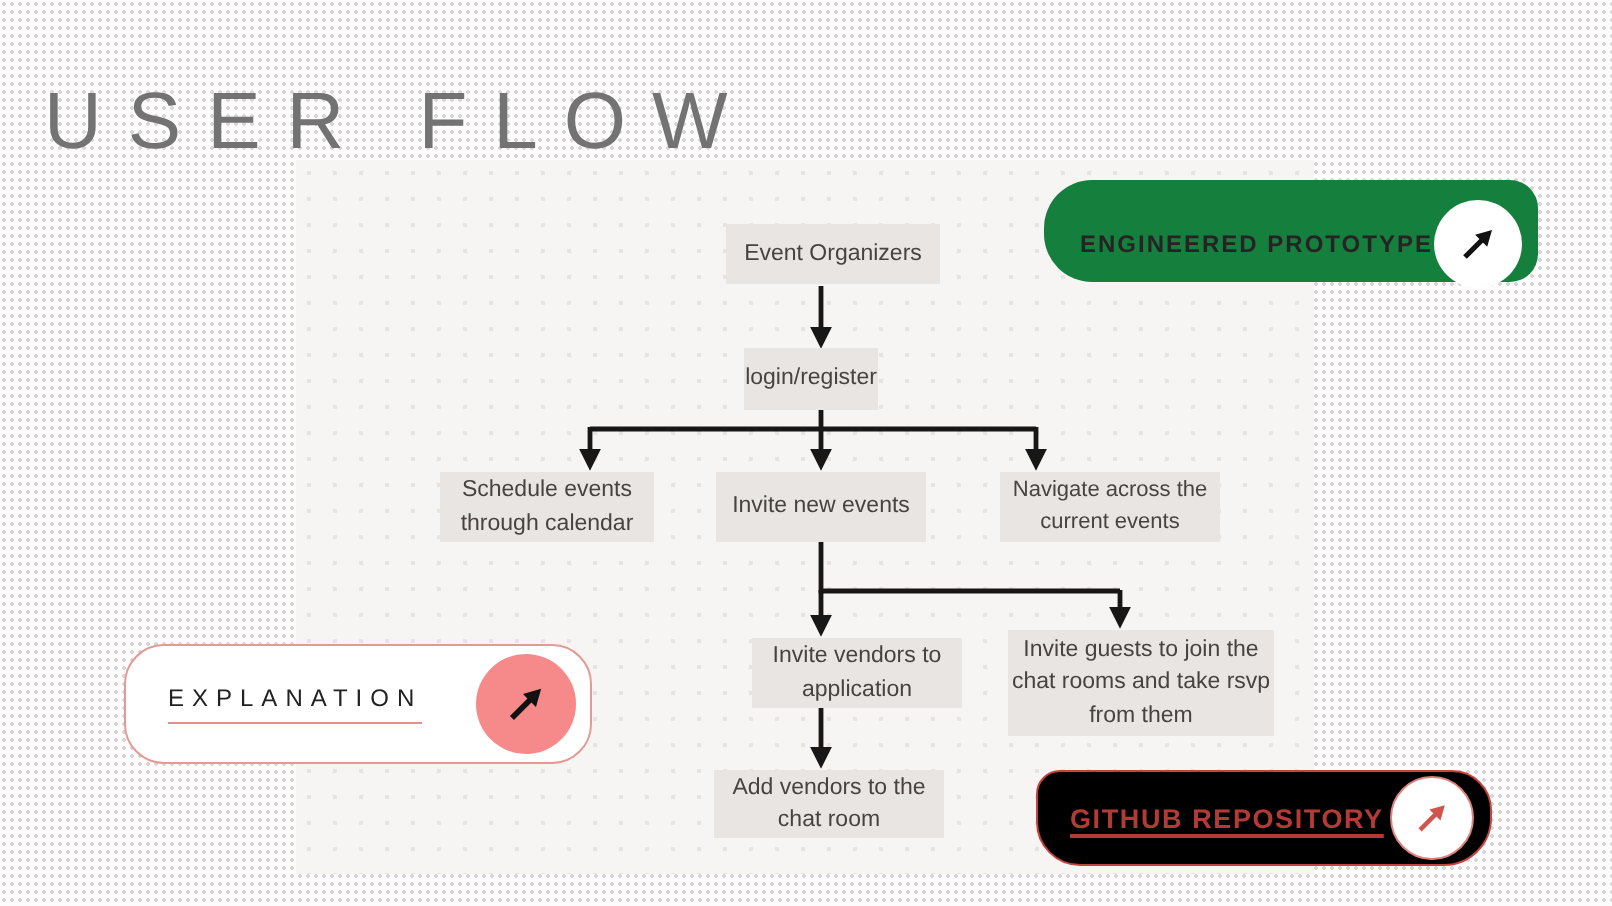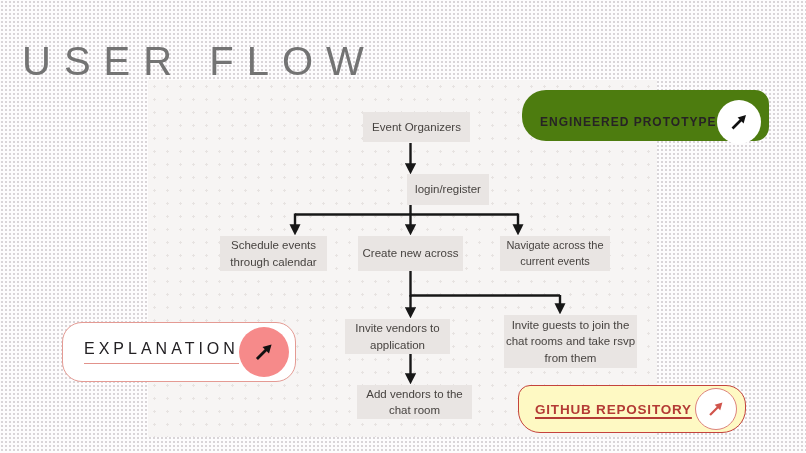--- a/index.html
+++ b/index.html
@@ -23,51 +23,51 @@
     white-space:nowrap;z-index:2;
   }
   svg.flow-arrows{position:absolute;left:0;top:0;z-index:1;pointer-events:none;}
   .node{
     position:absolute;z-index:1;background:#e9e5e3;color:#474340;
     font-size:11.5px;line-height:1.4;text-align:center;
     display:flex;align-items:center;justify-content:center;
     padding:2px 0;box-sizing:border-box;
   }
   #n-event{left:363px;top:112px;width:107px;height:30px;}
-  #n-login{left:372px;top:174px;width:82px;height:31px;margin-left:35px;}
+  #n-login{left:372px;top:174px;width:67px;height:31px;}
   #n-schedule{left:220px;top:236px;width:107px;height:35px;}
   #n-create{left:358px;top:236px;width:105px;height:35px;}
   #n-navigate{left:500px;top:236px;width:110px;height:35px;font-size:11px;}
-  #n-invite-vendors{left:345px;top:319px;width:105px;height:35px;}
+  #n-invite-vendors{left:376px;top:319px;width:105px;height:35px;}
   #n-invite-guests{left:504px;top:315px;width:133px;height:53px;}
   #n-add-vendors{left:357px;top:385px;width:115px;height:34px;}
   .cta{position:absolute;z-index:3;display:flex;align-items:center;box-sizing:border-box;cursor:pointer;}
   .circle{border-radius:50%;display:flex;align-items:center;justify-content:center;flex:0 0 auto;}
   .btn-prototype{
     left:522px;top:90px;width:247px;height:51px;
-    background:#4d7c0f;border-radius:24px 14px 14px 24px;
+    background:#15803d;border-radius:24px 14px 14px 24px;
     padding:13px 8px 0 18px;justify-content:space-between;
   }
   .btn-prototype .label{
     color:#272325;font-size:12px;font-weight:600;letter-spacing:1px;white-space:nowrap;
   }
   .btn-prototype .circle{width:44px;height:44px;background:#ffffff;}
   .btn-explanation{
     left:62px;top:322px;width:234px;height:60px;
     background:#ffffff;border:1.6px solid #e49a93;border-radius:20px;
     padding:0 7px 0 21px;justify-content:space-between;
   }
   .btn-explanation .label{
-    color:#232124;font-size:16px;font-weight:500;letter-spacing:4px;white-space:nowrap;
+    color:#232124;font-size:12px;font-weight:500;letter-spacing:4px;white-space:nowrap;
     border-bottom:1.6px solid #e2928b;padding-bottom:5px;
   }
   .btn-explanation .circle{width:50px;height:50px;background:#f68a8a;}
   .btn-github{
     left:518px;top:385px;width:228px;height:48px;
-    background:#fef9c3;border:1.6px solid #c4433c;border-radius:12px 20px 24px 22px;
+    background:#000000;border:1.6px solid #c4433c;border-radius:12px 20px 24px 22px;
     padding:0 8px 0 16px;justify-content:space-between;
   }
   .btn-github .label{
     color:#b43b35;font-size:13.5px;font-weight:700;letter-spacing:0.8px;white-space:nowrap;
     text-decoration:underline;text-decoration-thickness:1.5px;text-underline-offset:3px;
   }
   .btn-github .circle{width:40px;height:40px;background:#ffffff;border:1.4px solid #dd837c;}
 </style>
 </head>
 <body>
@@ -93,21 +93,21 @@
     <path d="M410.5 295.5 H560"></path>
     <path d="M410.5 295 V309" marker-end="url(#ah)"></path>
     <path d="M560 295 V305" marker-end="url(#ah)"></path>
     <path d="M410.5 354 V375" marker-end="url(#ah)"></path>
   </g>
 </svg>
 
 <div class="node" id="n-event">Event Organizers</div>
 <div class="node" id="n-login">login/register</div>
 <div class="node" id="n-schedule">Schedule events through calendar</div>
-<div class="node" id="n-create">Create new across</div>
+<div class="node" id="n-create">Invite new events</div>
 <div class="node" id="n-navigate">Navigate across the current events</div>
 <div class="node" id="n-invite-vendors">Invite vendors to application</div>
 <div class="node" id="n-invite-guests">Invite guests to join the chat rooms and take rsvp from them</div>
 <div class="node" id="n-add-vendors">Add vendors to the chat room</div>
 
 <div class="cta btn-prototype">
   <span class="label">ENGINEERED PROTOTYPE</span>
   <span class="circle">
     <svg width="24" height="24" viewBox="0 0 24 24">
       <line x1="5.5" y1="18.5" x2="14.5" y2="9.5" stroke="#111111" stroke-width="2.6"></line>

